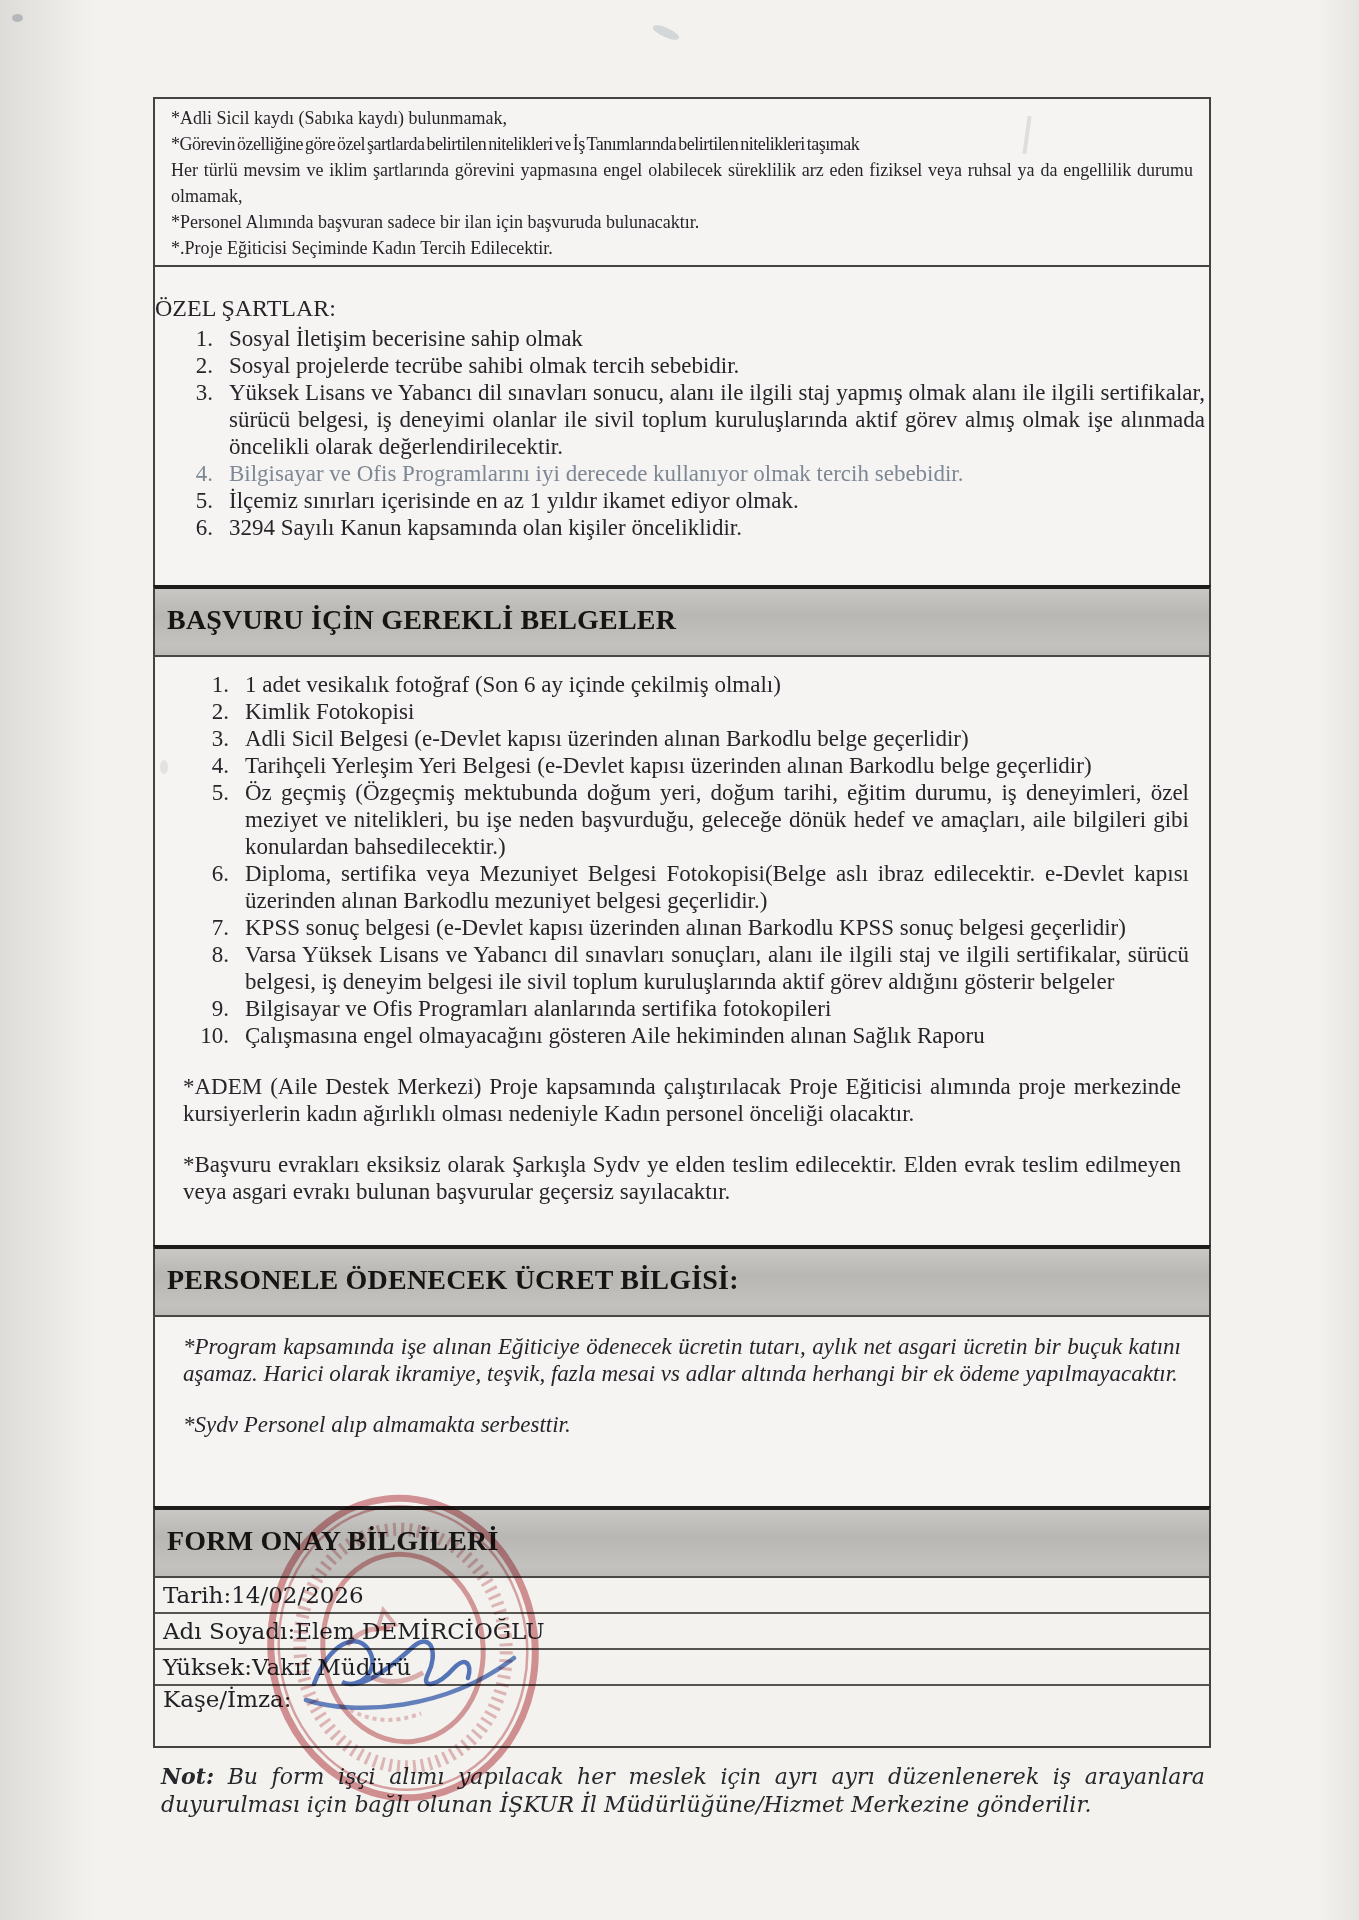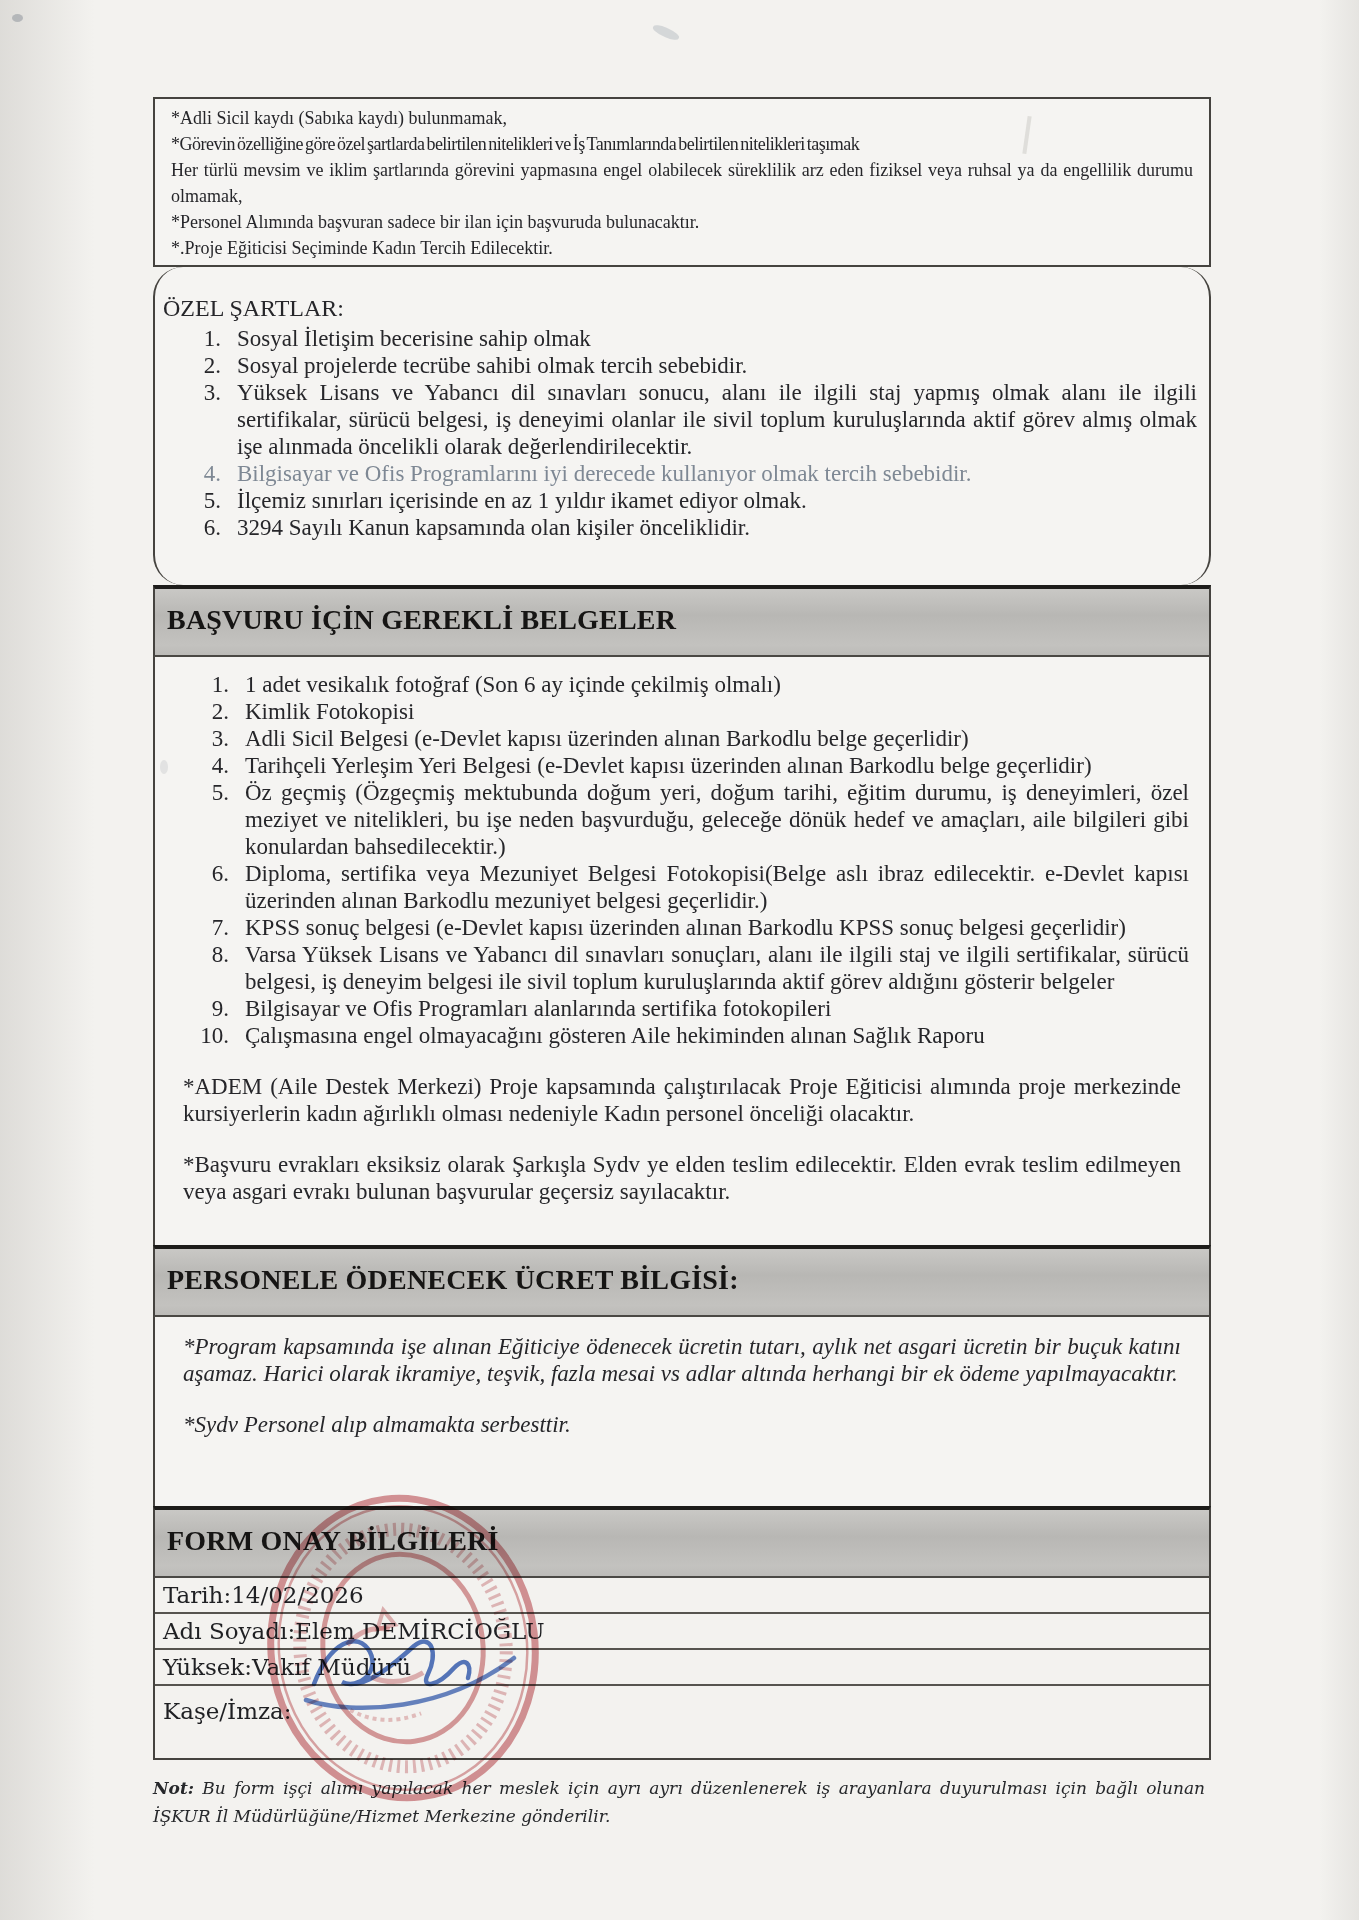--- a/index.html
+++ b/index.html
@@ -24,21 +24,21 @@
   .speck2{position:absolute;left:652px;top:28px;width:28px;height:9px;background:#b6bbc2;opacity:.5;transform:rotate(24deg);border-radius:45%;}
   .speck3{position:absolute;left:1025px;top:116px;width:4px;height:38px;background:#c6c4bf;opacity:.6;transform:rotate(8deg);}
   .speck4{position:absolute;left:160px;top:760px;width:8px;height:14px;background:#b9bcc1;opacity:.4;border-radius:50%;}
 
   .sheet{position:absolute;left:153px;top:97px;width:1058px;}
   .box{border-left:2px solid #45433f;border-right:2px solid #45433f;background:rgba(255,255,255,.18);}
   .conditions{border-top:2px solid #45433f;border-bottom:2px solid #45433f;padding:6px 16px 4px;}
   .conditions p{margin:0;font-size:18px;line-height:26px;text-align:justify;}
   .tight{letter-spacing:-.5px;word-spacing:-2px;}
 
-  .ozel{padding:28px 8px 44px;border-radius:30px;}
+  .ozel{padding:28px 0 44px;}
   .sec-title{margin:0 0 2px;font-size:24px;line-height:26px;}
   .olist{margin-top:4px;}
   .li{display:flex;font-size:23px;line-height:27px;}
   .li .num{flex:none;width:58px;text-align:right;padding-right:16px;}
   .li .txt{flex:1;text-align:justify;padding-right:4px;}
   .muted{color:#7e8894;}
 
   .bar{
     border-top:4px solid #1d1c1a;border-bottom:2px solid #4a4844;
     border-left:2px solid #45433f;border-right:2px solid #45433f;
@@ -51,24 +51,24 @@
   .para{margin:12px;font-size:23px;line-height:27px;text-align:justify;}
   .gap{margin-top:24px;}
   .ucret{padding:4px 16px 56px;font-style:italic;}
 
   .form-rows{border-left:2px solid #45433f;border-right:2px solid #45433f;border-bottom:2px solid #45433f;}
   .form-row{
     border-bottom:2px solid #56544f;padding:4px 10px 4px 8px;
     font-family:"DejaVu Serif",serif;font-size:23px;line-height:26px;color:#1f2023;
   }
   .form-row:last-child{border-bottom:none;}
-  .row-kase{height:56px;padding-top:12px;}
-
-  .note{margin:14px 6px 0 0;font-family:"DejaVu Serif",serif;font-style:italic;
-    font-size:17px;line-height:28px;color:#26282b;text-align:justify;}
+  .row-kase{height:56px;padding-top:0;}
+
+  .note{margin:14px 6px 0 8px;font-family:"DejaVu Serif",serif;font-style:italic;
+    font-size:22px;line-height:28px;color:#26282b;text-align:justify;}
   .note b{font-style:italic;}
 
   .stamp{position:absolute;left:248px;top:1488px;mix-blend-mode:multiply;opacity:.85;pointer-events:none;}
   .signature{position:absolute;left:296px;top:1612px;mix-blend-mode:multiply;opacity:.92;pointer-events:none;}
 </style>
 </head>
 <body>
 
 <div class="speck1"></div>
 <div class="speck2"></div>

